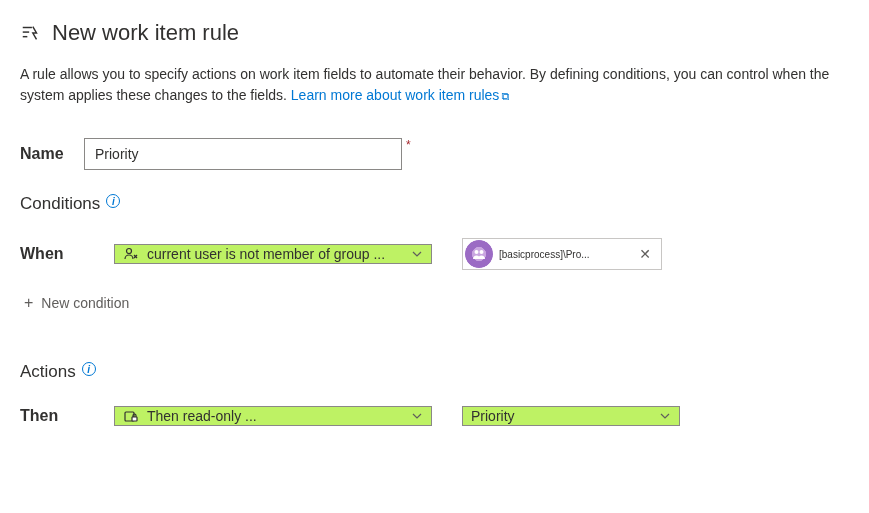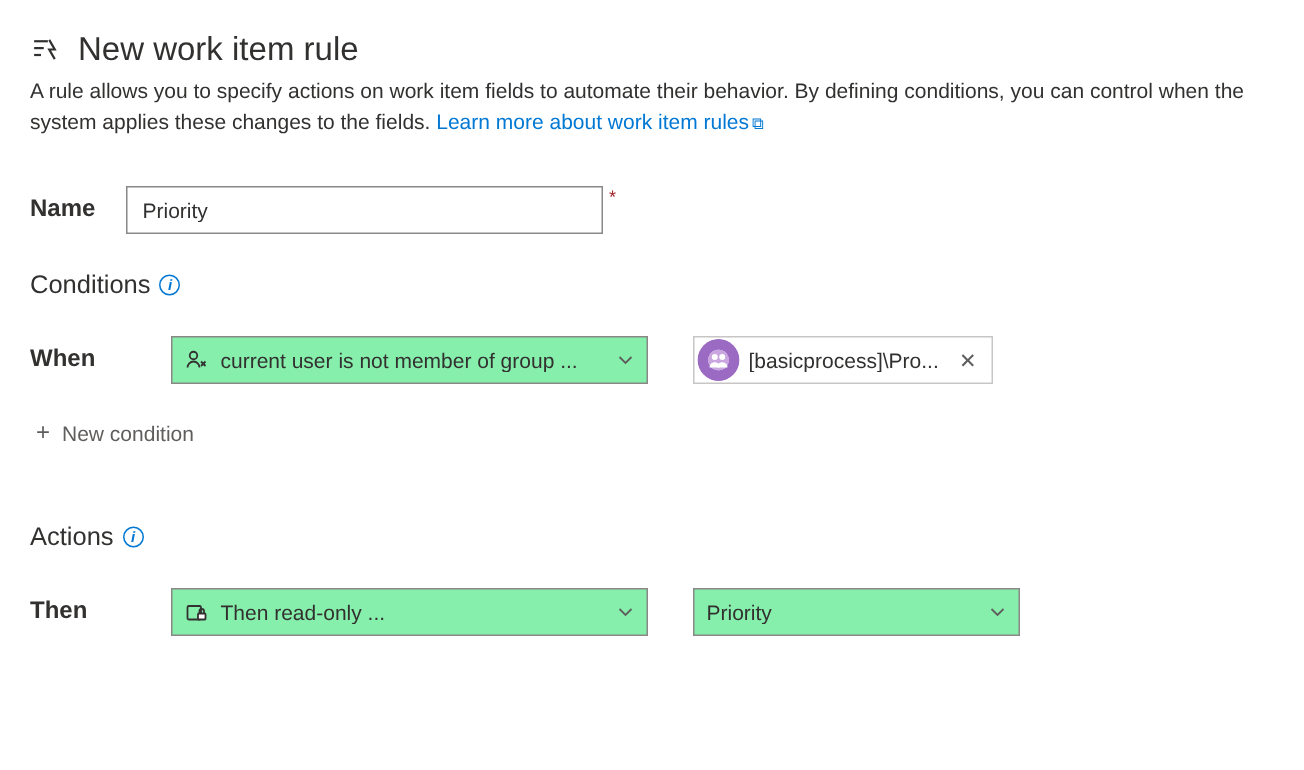--- a/index.html
+++ b/index.html
@@ -8,21 +8,21 @@
       font-size: 14px;
       color: #323130;
       padding: 20px;
       width: 869px;
       background: #fff;
     }
     .header {
       display: flex;
       align-items: center;
       gap: 10px;
-      margin-bottom: 4px;
+      margin-bottom: 18px;
     }
     .header-icon {
       font-size: 20px;
       color: #323130;
     }
     .header-title {
       font-size: 22px;
       font-weight: 400;
       color: #323130;
     }
@@ -65,21 +65,21 @@
       color: #a4262c;
       margin-left: 4px;
       font-size: 12px;
       align-self: flex-start;
     }
     .section-title {
       font-size: 17px;
       font-weight: 400;
       color: #323130;
       display: flex;
-      align-items: center;
+      align-items: flex-start;
       gap: 6px;
       margin-bottom: 24px;
     }
     .info-icon {
       display: inline-flex;
       align-items: center;
       justify-content: center;
       width: 14px;
       height: 14px;
       border: 1px solid #0078d4;
@@ -91,28 +91,28 @@
       cursor: pointer;
     }
     .condition-row, .action-row {
       display: flex;
       align-items: center;
       gap: 30px;
       margin-bottom: 24px;
     }
     .dropdown {
       width: 318px;
-      height: 32px;
+      height: 20px;
       border: 1px solid #8a8886;
       display: flex;
       align-items: center;
       padding: 0 8px;
       cursor: pointer;
       gap: 8px;
-      background: #86efac;
+      background: #bef264;
     }
     .dropdown-sm {
       width: 218px;
     }
     .dropdown-icon {
       flex-shrink: 0;
     }
     .dropdown-text {
       flex: 1;
       white-space: nowrap;
@@ -142,21 +142,21 @@
       display: flex;
       align-items: center;
       justify-content: center;
       flex-shrink: 0;
     }
     .group-name {
       flex: 1;
       white-space: nowrap;
       overflow: hidden;
       text-overflow: ellipsis;
-      font-size: 14px;
+      font-size: 10px;
     }
     .chip-close {
       cursor: pointer;
       font-size: 14px;
       color: #605e5c;
       padding: 2px 4px;
     }
     .add-condition {
       display: flex;
       align-items: center;

